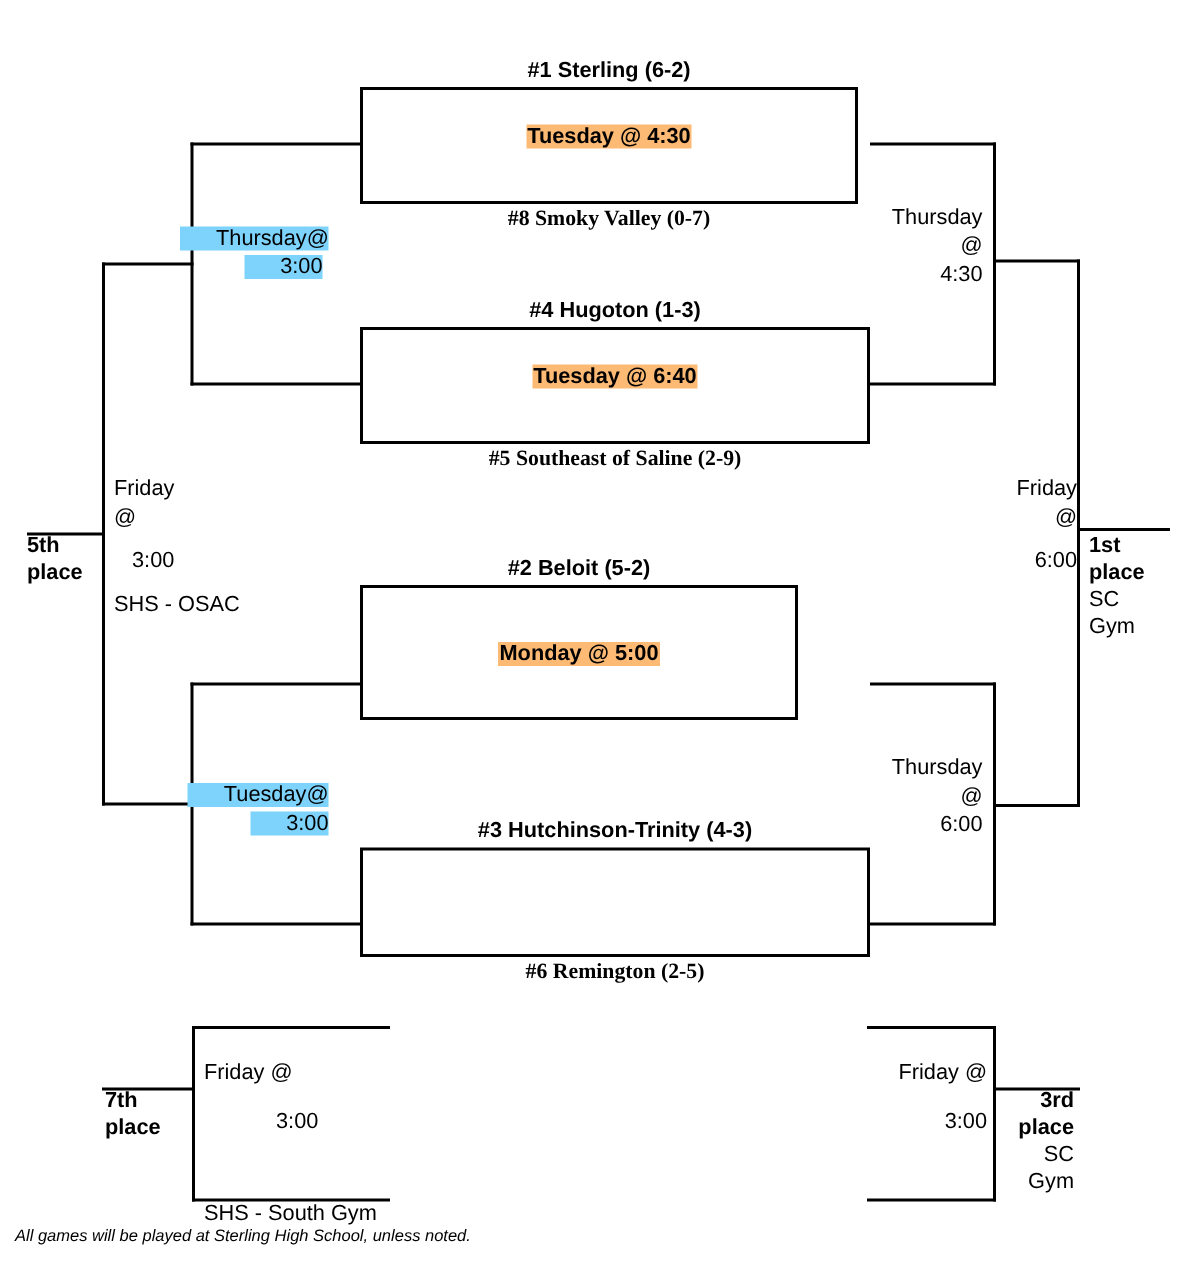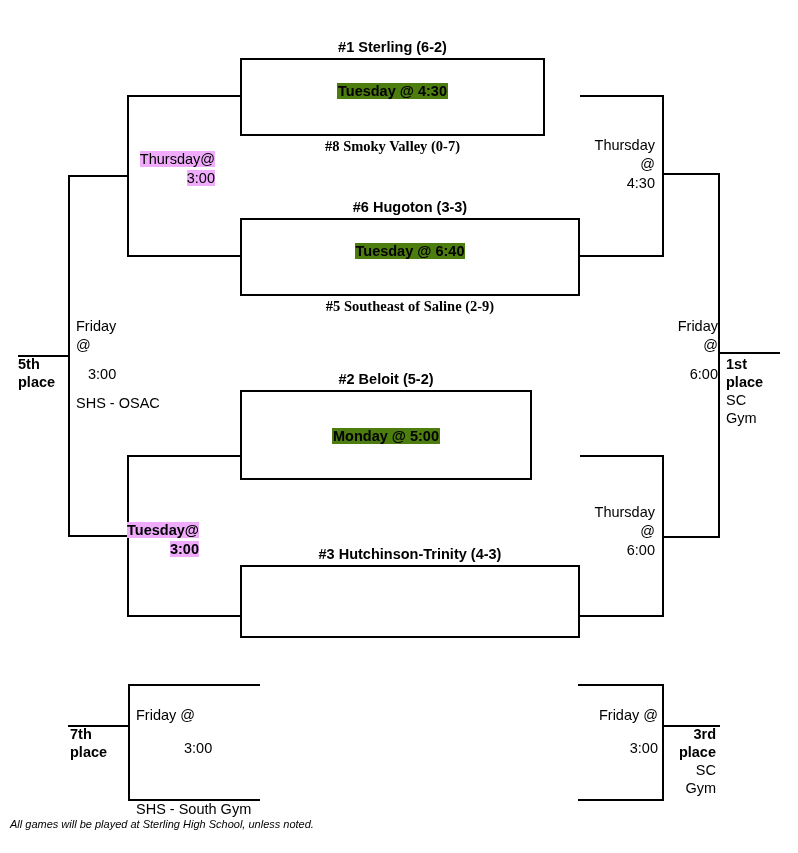--- a/index.html
+++ b/index.html
@@ -46,73 +46,74 @@
 
   .game-time {
     position: absolute;
     left: 0;
     width: 100%;
     text-align: center;
     font-size: 14.5px;
     font-weight: bold;
   }
   .game-time span {
-    background: #4d7c0f;
+    background: #fdba74;
     padding: 0 1px;
   }
 
   
   .txt {
     position: absolute;
     font-size: 14.5px;
     line-height: 19px;
     white-space: nowrap;
   }
   .txt.bold { font-weight: bold; }
-  .txt.hl span { background: #f0abfc; }
+  .txt.hl span { background: #7dd3fc; padding-left: 24px; }
   .txt.right { text-align: right; }
 
   .footer {
     position: absolute;
     font-style: italic;
     font-size: 11px;
     line-height: 18px;
     white-space: nowrap;
   }
 </style>
 </head>
 <body>
 
 <div id="bracket-root">
 
-  <div class="game-box" style="left:240px; top:58px; width:305px; height:78px;">
+  <div class="game-box" style="left:240px; top:58px; width:332px; height:78px;">
     <div class="team team-top">#1 Sterling (6-2)</div>
     <div class="game-time" style="top:23px;">
       <span>Tuesday @ 4:30</span>
     </div>
     <div class="team team-bot">#8 Smoky Valley (0-7)</div>
   </div>
 
   <div class="game-box" style="left:240px; top:218px; width:340px; height:78px;">
-    <div class="team team-top">#6 Hugoton (3-3)</div>
+    <div class="team team-top">#4 Hugoton (1-3)</div>
     <div class="game-time" style="top:23px;">
       <span>Tuesday @ 6:40</span>
     </div>
     <div class="team team-bot">#5 Southeast of Saline (2-9)</div>
   </div>
 
   <div class="game-box" style="left:240px; top:390px; width:292px; height:90px;">
     <div class="team team-top">#2 Beloit (5-2)</div>
     <div class="game-time" style="top:36px;">
       <span>Monday @ 5:00</span>
     </div>
   </div>
 
   <div class="game-box" style="left:240px; top:565px; width:340px; height:73px;">
     <div class="team team-top">#3 Hutchinson-Trinity (4-3)</div>
+    <div class="team team-bot">#6 Remington (2-5)</div>
   </div>
 
   <div class="ln ln-h" style="left:127px; top:95px; width:115px;"></div>
   <div class="ln ln-h" style="left:127px; top:255px; width:115px;"></div>
   <div class="ln ln-v" style="left:127px; top:95px; height:162px;"></div>
 
   <div class="ln ln-h" style="left:68px; top:175px; width:61px;"></div>
 
   <div class="ln ln-h" style="left:127px; top:455px; width:115px;"></div>
   <div class="ln ln-h" style="left:127px; top:615px; width:115px;"></div>
@@ -143,21 +144,21 @@
   <div class="ln ln-h" style="left:578px; top:684px; width:86px;"></div>
   <div class="ln ln-h" style="left:578px; top:799px; width:86px;"></div>
   <div class="ln ln-v" style="left:662px; top:684px; height:117px;"></div>
   <div class="ln ln-h" style="left:662px; top:725px; width:58px;"></div>
 
   <div class="txt hl right" style="left:120px; top:150px; width:95px;">
     <div><span>Thursday@</span></div>
     <div><span>3:00</span></div>
   </div>
 
-  <div class="txt hl right" style="left:104px; top:521px; width:95px;font-weight:bold;">
+  <div class="txt hl right" style="left:124px; top:521px; width:95px;">
     <div><span>Tuesday@</span></div>
     <div><span>3:00</span></div>
   </div>
 
   <div class="txt right" style="left:575px; top:136px; width:80px;">
     <div>Thursday</div>
     <div>@</div>
     <div>4:30</div>
   </div>
 

